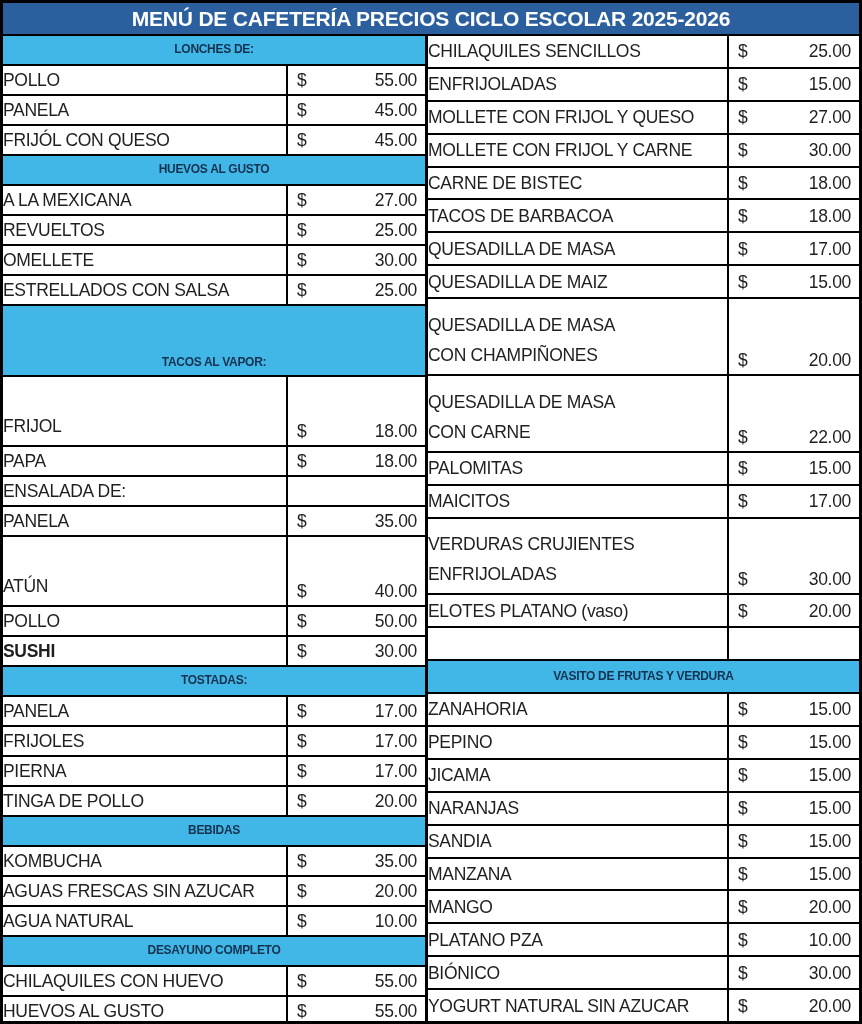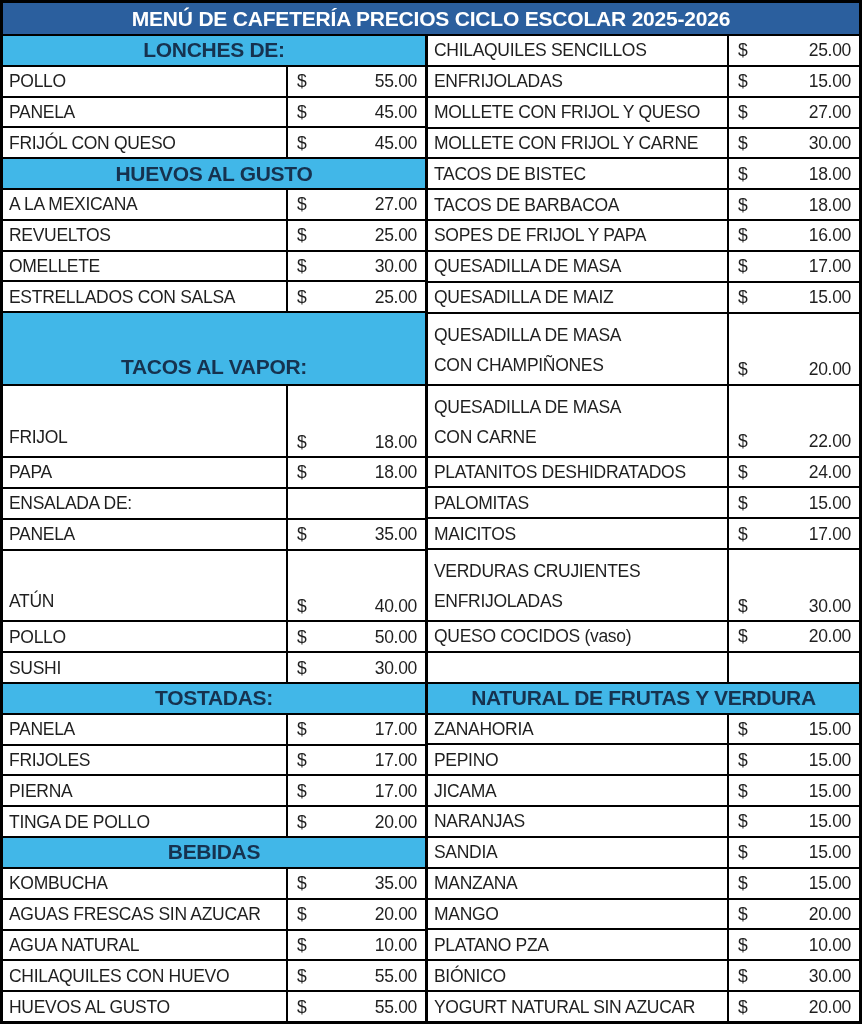--- a/index.html
+++ b/index.html
@@ -47,42 +47,42 @@
   }
   
   td:first-child { border-left: none; }
   td:last-child  { border-right: none; }
   tr:first-child > td { border-top: none; }
   tr:last-child  > td { border-bottom: none; }
 
   tr.rb > td { height: 28px; }
   tr.tb > td { height: 64px; }
 
-  td.name  { padding-left: 6px; }
+  td.name  { }
   td.price { }
   .price-wrap {
     display: flex;
     align-items: center;
     justify-content: space-between;
     padding: 0 8px 0 9px;
   }
   td.hdr {
     background: var(--section-bg, #41b7e8);
     color: var(--section-text, #16324f);
     font-weight: 700;
     text-align: center;
-    font-size: 21px;
+    font-size: 12px;
   }
   
   tr.tb > td { vertical-align: bottom; }
   tr.tb > td.name { padding-bottom: 4px; }
   tr.tb > td.price .price-wrap { padding-bottom: 4px; }
   tr.tb > td.hdr { padding-bottom: 5px; }
   tr.tb .line { line-height: 30px; }
-  .bold { font-weight: 400; border-radius: 8px; }
+  .bold { font-weight: 700; border-radius: 8px; }
 </style>
 </head>
 <body>
 
 <div class="sheet">
   <div class="title-bar">MENÚ DE CAFETERÍA PRECIOS CICLO ESCOLAR 2025-2026</div>
   <div class="cols">
     <table class="half left">
       <colgroup>
           <col style="width:284px">
@@ -324,20 +324,23 @@
               <div class="line">AGUA NATURAL</div>
             </td>
             <td class="price">
               <div class="price-wrap">
                 <span>$</span>
                 <span>10.00</span>
               </div>
             </td>
           </tr>
           <tr class="rb">
+            <td colspan="2" class="hdr">DESAYUNO COMPLETO</td>
+          </tr>
+          <tr class="rb">
             <td class="name">
               <div class="line">CHILAQUILES CON HUEVO</div>
             </td>
             <td class="price">
               <div class="price-wrap">
                 <span>$</span>
                 <span>55.00</span>
               </div>
             </td>
           </tr>
@@ -400,48 +403,37 @@
             </td>
             <td class="price">
               <div class="price-wrap">
                 <span>$</span>
                 <span>30.00</span>
               </div>
             </td>
           </tr>
           <tr class="rb">
             <td class="name">
-              <div class="line">TACOS DE BISTEC</div>
+              <div class="line">CARNE DE BISTEC</div>
             </td>
             <td class="price">
               <div class="price-wrap">
                 <span>$</span>
                 <span>18.00</span>
               </div>
             </td>
           </tr>
           <tr class="rb">
             <td class="name">
               <div class="line">TACOS DE BARBACOA</div>
             </td>
             <td class="price">
               <div class="price-wrap">
                 <span>$</span>
                 <span>18.00</span>
-              </div>
-            </td>
-          </tr>
-          <tr class="rb">
-            <td class="name">
-              <div class="line">SOPES DE FRIJOL Y PAPA</div>
-            </td>
-            <td class="price">
-              <div class="price-wrap">
-                <span>$</span>
-                <span>16.00</span>
               </div>
             </td>
           </tr>
           <tr class="rb">
             <td class="name">
               <div class="line">QUESADILLA DE MASA</div>
             </td>
             <td class="price">
               <div class="price-wrap">
                 <span>$</span>
@@ -479,31 +471,20 @@
             </td>
             <td class="price">
               <div class="price-wrap">
                 <span>$</span>
                 <span>22.00</span>
               </div>
             </td>
           </tr>
           <tr class="rb">
             <td class="name">
-              <div class="line">PLATANITOS DESHIDRATADOS</div>
-            </td>
-            <td class="price">
-              <div class="price-wrap">
-                <span>$</span>
-                <span>24.00</span>
-              </div>
-            </td>
-          </tr>
-          <tr class="rb">
-            <td class="name">
               <div class="line">PALOMITAS</div>
             </td>
             <td class="price">
               <div class="price-wrap">
                 <span>$</span>
                 <span>15.00</span>
               </div>
             </td>
           </tr>
           <tr class="rb">
@@ -524,35 +505,35 @@
             </td>
             <td class="price">
               <div class="price-wrap">
                 <span>$</span>
                 <span>30.00</span>
               </div>
             </td>
           </tr>
           <tr class="rb">
             <td class="name">
-              <div class="line">QUESO COCIDOS (vaso)</div>
+              <div class="line">ELOTES PLATANO (vaso)</div>
             </td>
             <td class="price">
               <div class="price-wrap">
                 <span>$</span>
                 <span>20.00</span>
               </div>
             </td>
           </tr>
           <tr class="rb">
             <td class="name"></td>
             <td class="price"></td>
           </tr>
           <tr class="rb">
-            <td colspan="2" class="hdr">NATURAL DE FRUTAS Y VERDURA</td>
+            <td colspan="2" class="hdr">VASITO DE FRUTAS Y VERDURA</td>
           </tr>
           <tr class="rb">
             <td class="name">
               <div class="line">ZANAHORIA</div>
             </td>
             <td class="price">
               <div class="price-wrap">
                 <span>$</span>
                 <span>15.00</span>
               </div>

